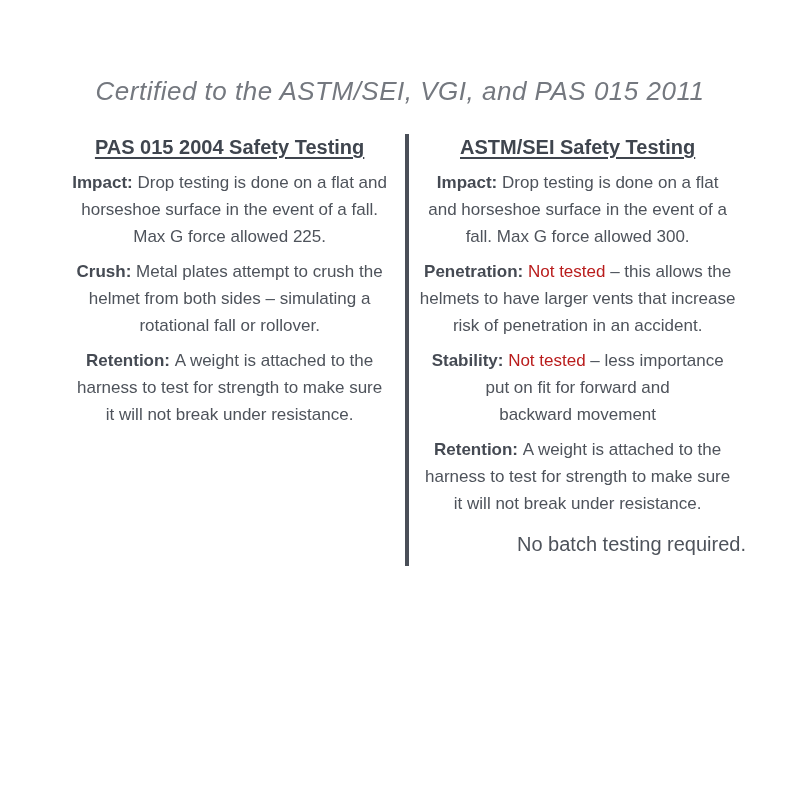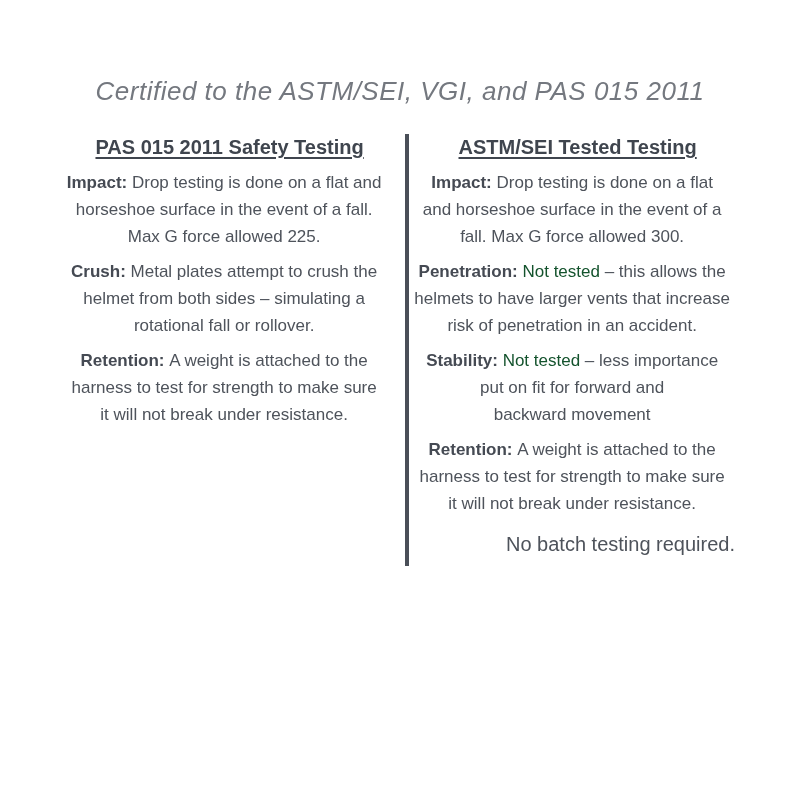--- a/index.html
+++ b/index.html
@@ -43,61 +43,61 @@
     text-decoration: underline;
     text-decoration-thickness: 2px;
     text-underline-offset: 3px;
   }
   .divider {
     width: 4px;
     background: #4a4f58;
     flex: 0 0 4px;
   }
   .para {
-    margin: 0 11px 8px 0;
+    margin: 0 0 8px 0;
     font-size: 17px;
     line-height: 27px;
     white-space: pre-line;
   }
   .para.large {
     font-size: 20px;
     margin-top: 14px;
     text-align: right;
   }
   .run-bold { font-weight: 700; color: #454a53; }
-  .run-red  { color: #14532d; }
+  .run-red  { color: #b91c1c; }
   .run-normal { color: #4e535b; }
 </style>
 </head>
 <body>
 
 <div class="page">
   <h1 class="title">Certified to the ASTM/SEI, VGI, and PAS 015 2011</h1>
 
   <div class="content">
 
     <section class="column left">
-      <h2 class="col-header">PAS 015 2011 Safety Testing</h2>
+      <h2 class="col-header">PAS 015 2004 Safety Testing</h2>
       <div class="paragraphs">
           <p class="para"><span class="run-bold">Impact: </span><span class="run-normal">Drop testing is done on a flat and
 horseshoe surface in the event of a fall.
 Max G force allowed 225.</span></p>
           <p class="para"><span class="run-bold">Crush: </span><span class="run-normal">Metal plates attempt to crush the
 helmet from both sides – simulating a
 rotational fall or rollover.</span></p>
           <p class="para"><span class="run-bold">Retention: </span><span class="run-normal">A weight is attached to the
 harness to test for strength to make sure
 it will not break under resistance.</span></p>
         </div>
     </section>
 
     <div class="divider"></div>
 
     <section class="column right">
-      <h2 class="col-header">ASTM/SEI Tested Testing</h2>
+      <h2 class="col-header">ASTM/SEI Safety Testing</h2>
       <div class="paragraphs">
           <p class="para"><span class="run-bold">Impact: </span><span class="run-normal">Drop testing is done on a flat
 and horseshoe surface in the event of a
 fall. Max G force allowed 300.</span></p>
           <p class="para"><span class="run-bold">Penetration: </span><span class="run-red">Not tested</span><span class="run-normal"> – this allows the
 helmets to have larger vents that increase
 risk of penetration in an accident.</span></p>
           <p class="para"><span class="run-bold">Stability: </span><span class="run-red">Not tested</span><span class="run-normal"> – less importance
 put on fit for forward and
 backward movement</span></p>

